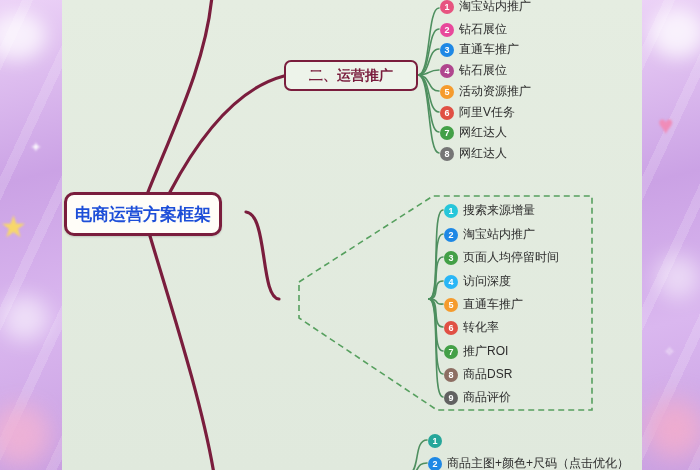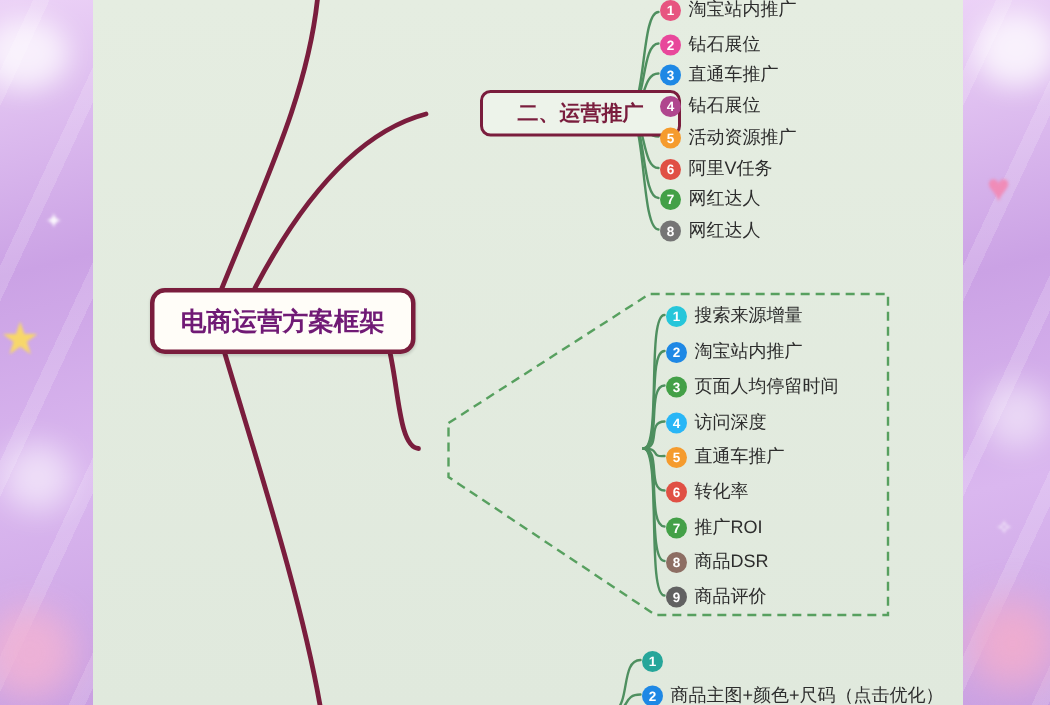--- a/index.html
+++ b/index.html
@@ -18,21 +18,21 @@
 
   
   .canvas { position:absolute; left:62px; top:0; width:580px; height:470px; z-index:0;
             background:linear-gradient(180deg,#e5ede1 0%,#e0e9dd 100%); }
 
   svg.connectors { position:absolute; left:0; top:0; z-index:1; pointer-events:none; }
 
   
   .node { position:absolute; z-index:2; display:flex; align-items:center; justify-content:center;
           border:2px solid #7a1d3d; border-radius:7px; background:#edf3ea;
-          font-weight:bold; color:#7a1d3d; white-space:nowrap;margin-left:36px; }
+          font-weight:bold; color:#7a1d3d; white-space:nowrap; }
   .central { border-width:3px; border-radius:10px; background:#fffdf8; font-size:17px;
              box-shadow:0 1px 2px rgba(0,0,0,.15); }
   .branch  { font-size:14px; }
 
   
   .item { position:absolute; z-index:2; display:flex; align-items:center; gap:5px; height:17px; }
   .num  { flex:0 0 14px; width:14px; height:14px; border-radius:50%; background:#888;
           color:#fff; font-size:9px; font-weight:bold; display:flex; align-items:center;
           justify-content:center; }
   .label { font-size:12px; color:#2d2d2d; white-space:nowrap; }
@@ -71,21 +71,21 @@
       <path d="M429,299 C441,299 431,351 443,351"></path>
       <path d="M429,299 C441,299 431,374 443,374"></path>
       <path d="M429,299 C441,299 431,397 443,397"></path>
       <path d="M410,474 C420,468 414,440 427,440"></path>
       <path d="M413,474 C419,470 417,463 427,463"></path>
     </g>
 
     <path d="M 299,282 L 433,196 L 592,196 L 592,410 L 437,410 L 299,318 Z" fill="none" stroke-width="1.6" stroke-dasharray="6 4" style="stroke: rgb(87, 160, 95);"></path>
   </svg>
 
-  <div class="node central" style="left: 64px; top: 192px; width: 177px; height: 44px; border-color: rgb(122, 29, 61); color: #701a75; text-align: right;">
+  <div class="node central" style="left: 64px; top: 192px; width: 158px; height: 44px; border-color: rgb(122, 29, 61); color: #1d4ed8; text-align: right;">
     <span>电商运营方案框架</span>
   </div>
 
   <div class="node branch" style="left: 284px; top: 60px; width: 134px; height: 31px; border-color: rgb(122, 29, 61); color: rgb(122, 29, 61);">
     <span>二、运营推广</span>
   </div>
 
 
   <div class="item" style="left:440px; top:-2px">
     <span class="num" style="background-color: rgb(231, 84, 128);">1</span>

